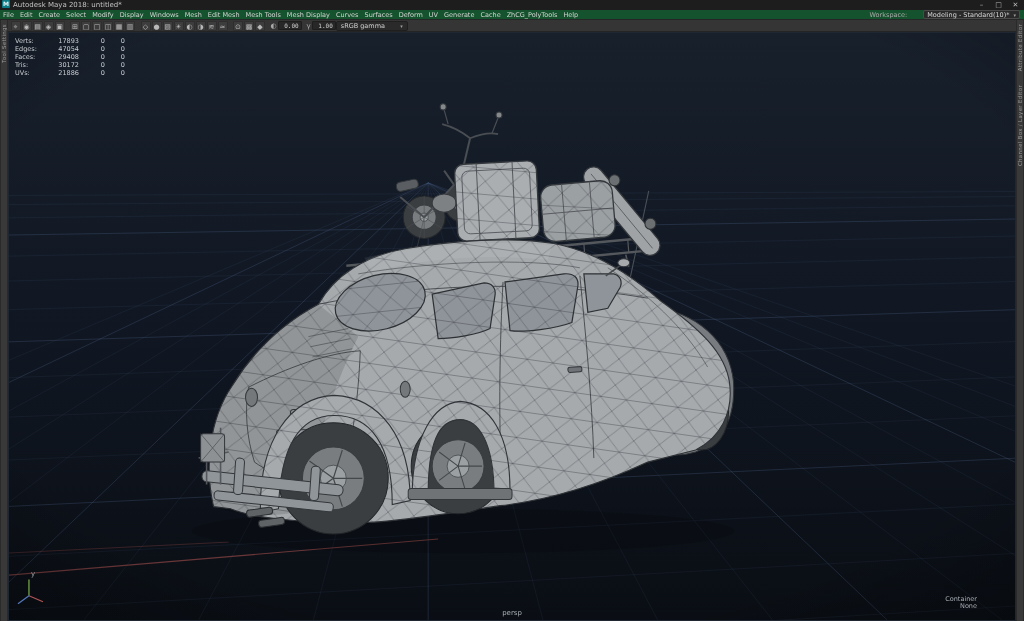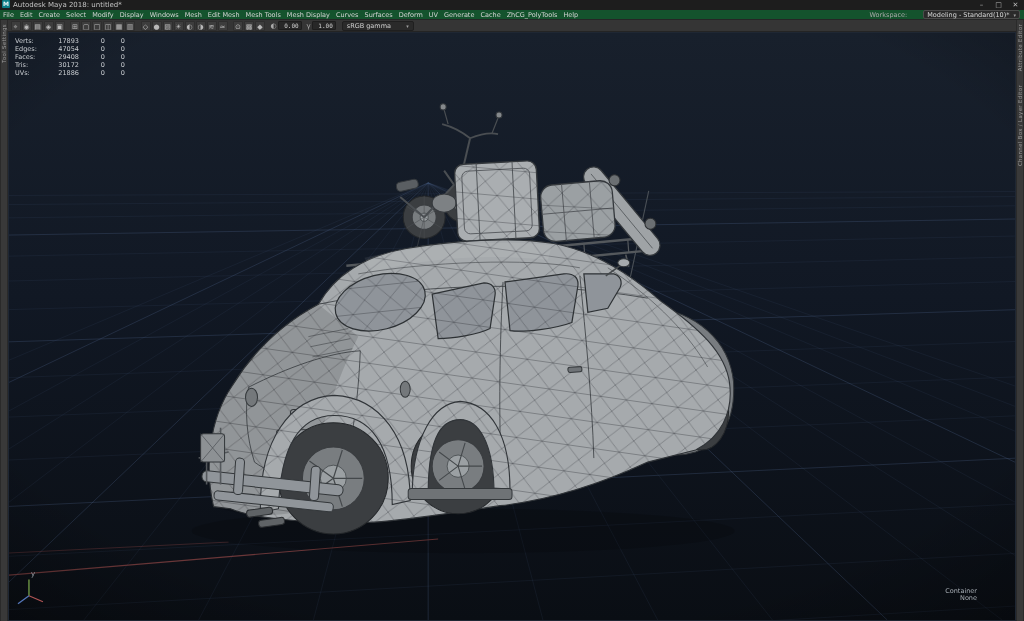--- a/index.html
+++ b/index.html
@@ -39,38 +39,38 @@
   .panel-menu-item{padding:0 5px;color:#d6d6d6;line-height:9px}
   .panel-toolbar{height:12px;background:#353535;display:flex;align-items:center;padding:0 2px;
     border-bottom:1px solid #242424}
   .tb-icon{width:10px;height:10px;margin:0 0.5px;border-radius:1px;color:#b8b8b8;font-size:7px;
     line-height:10px;text-align:center;background:#3d3d3d;border:1px solid #2e2e2e}
   .tb-icon.gap{margin-left:5px}
   .tb-field{display:flex;align-items:center;margin-left:5px;gap:1px}
   .tb-field .fld-ic{color:#a8a8a8;font-size:7px}
   .tb-field input{width:24px;height:9px;background:#272727;border:1px solid #1d1d1d;color:#cfcfcf;
     font-size:6px;font-family:"DejaVu Sans Mono",monospace;text-align:right;padding:0 2px;border-radius:1px}
-  .tb-dropdown{margin-left:6px;height:10px;background:#2a2a2a;border:1px solid #1f1f1f;border-radius:2px;
+  .tb-dropdown{height:10px;background:#2a2a2a;border:1px solid #1f1f1f;border-radius:2px;
     display:flex;align-items:center;padding:0 4px;gap:6px;color:#cfcfcf;font-size:6.5px;min-width:72px}
   .tb-dropdown .dd-caret{margin-left:auto;font-size:5px;color:#9e9e9e}
 
   
   .scene{position:relative;flex:1;min-height:0;background:#14532d;overflow:hidden;
     border:1px solid #1f2733}
   .scene svg{position:absolute;inset:0;width:100%;height:100%}
 
   .hud-polycount{position:absolute;top:4px;left:6px;font-size:6.5px;line-height:8px;color:#c9cdd1}
   .hud-row{display:flex}
   .hud-label{width:26px}
   .hud-total{width:38px;text-align:right}
   .hud-c2{width:26px;text-align:right}
   .hud-c3{width:20px;text-align:right}
 
   .hud-camera{position:absolute;bottom:3px;left:0;right:0;text-align:center;font-size:7px;color:#a7adb4}
-  .hud-container{position:absolute;bottom:18px;right:38px;text-align:right;font-size:6.5px;
+  .hud-container{position:absolute;bottom:10px;right:38px;text-align:right;font-size:6.5px;
     line-height:7px;color:#a7adb4}
 
   
   .c-body{fill:var(--c-body-gray,#a6aaad);stroke:var(--c-wire,#303438);stroke-width:1.1}
   .c-glass{fill:#8f949a;stroke:#2d3134;stroke-width:1.2}
   .c-tire{fill:var(--c-tire,#3b3e41);stroke:#24272a;stroke-width:1}
   .c-rim{fill:var(--c-rim,#797d80);stroke:#3a3d40;stroke-width:1}
   .c-hub{fill:#9ba0a3;stroke:#44484b;stroke-width:.8}
   .c-chrome{fill:#90959a;stroke:#33373a;stroke-width:1}
   .c-dark{fill:#787c80;stroke:var(--c-wire,#303438);stroke-width:1}
@@ -422,20 +422,21 @@
               <span class="hud-c3">0</span>
             </div>
             <div class="hud-row">
               <span class="hud-label">UVs:</span>
               <span class="hud-total">21886</span>
               <span class="hud-c2">0</span>
               <span class="hud-c3">0</span>
             </div>
           </div>
 
+        <div class="hud-camera">persp</div>
 
         <div class="hud-container">
           <div>Container</div>
           <div>None</div>
         </div>
       </div>
     </div>
 
     <div class="side-strip" id="right-strip">
         <div class="side-tab">Attribute Editor</div>

